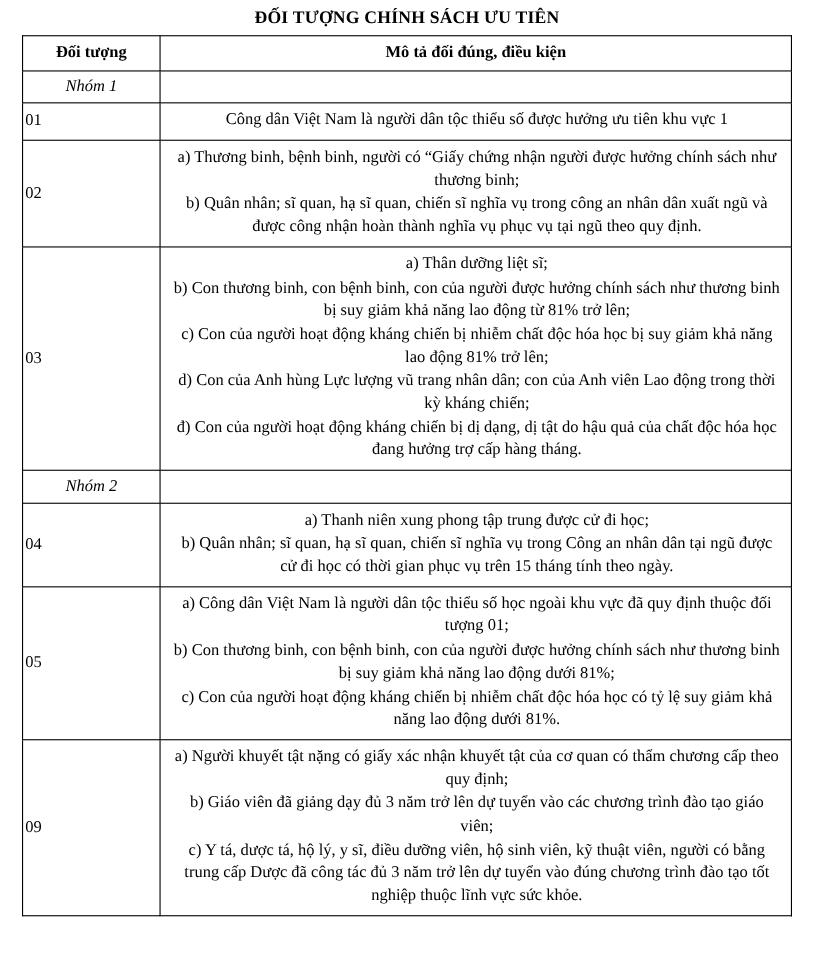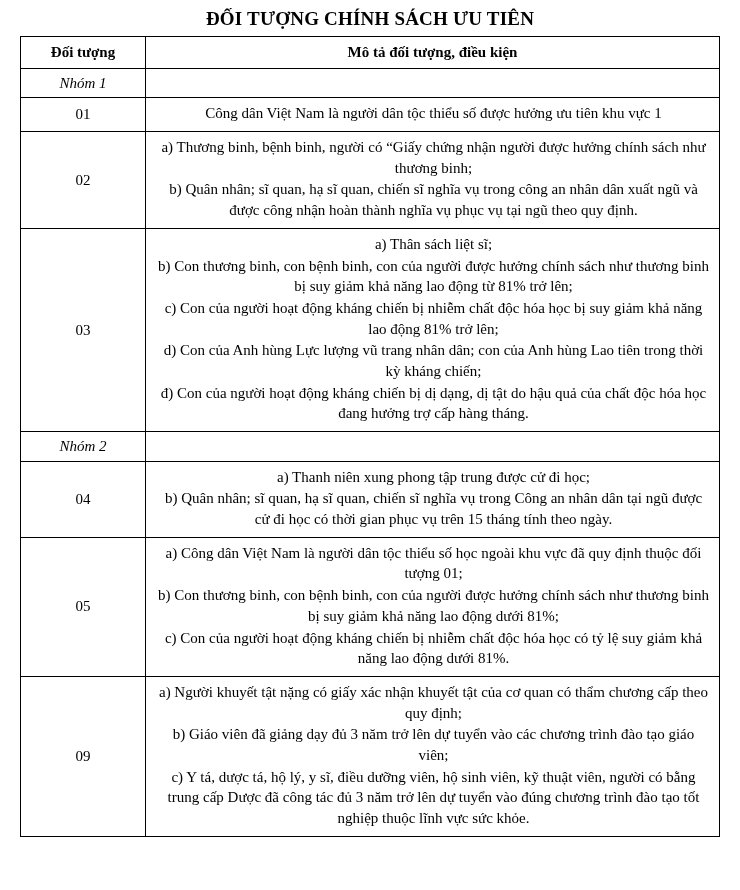--- a/index.html
+++ b/index.html
@@ -15,21 +15,21 @@
     overflow: hidden;
   }
   .page {
     width: 740px;
     box-sizing: border-box;
     padding: 6px 20px 0 20px;
   }
   .doc-title {
     text-align: center;
     font-weight: bold;
-    font-size: 19px;
+    font-size: 16px;
     letter-spacing: 0.2px;
     margin: 2px 0 6px 0;
     font-family: "Liberation Serif", serif;
   }
   table.policy-table {
     border-collapse: collapse;
     width: 700px;
     table-layout: fixed;
   }
   table.policy-table td, table.policy-table th {
@@ -42,21 +42,21 @@
     text-align: center;
     font-weight: bold;
     font-size: 15.5px;
     padding: 5px 4px;
     font-family: "Liberation Serif", serif;
   }
   .col-code {
     width: 125px;
   }
   .cell-code {
-    text-align: center;
+    text-align: left;
     vertical-align: middle;
     font-size: 15px;
     padding: 4px 2px;
   }
   .cell-group {
     text-align: center;
     font-style: italic;
     font-size: 15px;
     padding: 4px 2px;
     margin-left: 21px;
@@ -86,21 +86,21 @@
   <div class="doc-title">ĐỐI TƯỢNG CHÍNH SÁCH ƯU TIÊN</div>
 
   <table class="policy-table">
     <colgroup>
       <col class="col-code">
       <col>
     </colgroup>
     <thead>
       <tr>
         <th class="col-head">Đối tượng</th>
-        <th class="col-head">Mô tả đối tượng, điều kiện</th>
+        <th class="col-head">Mô tả đối đúng, điều kiện</th>
       </tr>
     </thead>
     <tbody>
         <tr>
           <td class="cell-group">Nhóm 1</td>
           <td class="cell-empty">&nbsp;</td>
         </tr>
         <tr>
           <td class="cell-code">01</td>
           <td class="cell-desc single">
@@ -110,24 +110,24 @@
         <tr>
           <td class="cell-code">02</td>
           <td class="cell-desc">
             <p>a) Thương binh, bệnh binh, người có “Giấy chứng nhận người được hưởng chính sách như thương binh;</p>
             <p>b) Quân nhân; sĩ quan, hạ sĩ quan, chiến sĩ nghĩa vụ trong công an nhân dân xuất ngũ và được công nhận hoàn thành nghĩa vụ phục vụ tại ngũ theo quy định.</p>
           </td>
         </tr>
         <tr>
           <td class="cell-code">03</td>
           <td class="cell-desc">
-            <p>a) Thân sách liệt sĩ;</p>
+            <p>a) Thân dưỡng liệt sĩ;</p>
             <p>b) Con thương binh, con bệnh binh, con của người được hưởng chính sách như thương binh bị suy giảm khả năng lao động từ 81% trở lên;</p>
             <p>c) Con của người hoạt động kháng chiến bị nhiễm chất độc hóa học bị suy giảm khả năng lao động 81% trở lên;</p>
-            <p>d) Con của Anh hùng Lực lượng vũ trang nhân dân; con của Anh hùng Lao tiên trong thời kỳ kháng chiến;</p>
+            <p>d) Con của Anh hùng Lực lượng vũ trang nhân dân; con của Anh viên Lao động trong thời kỳ kháng chiến;</p>
             <p>đ) Con của người hoạt động kháng chiến bị dị dạng, dị tật do hậu quả của chất độc hóa học đang hưởng trợ cấp hàng tháng.</p>
           </td>
         </tr>
         <tr>
           <td class="cell-group">Nhóm 2</td>
           <td class="cell-empty">&nbsp;</td>
         </tr>
         <tr>
           <td class="cell-code">04</td>
           <td class="cell-desc">

